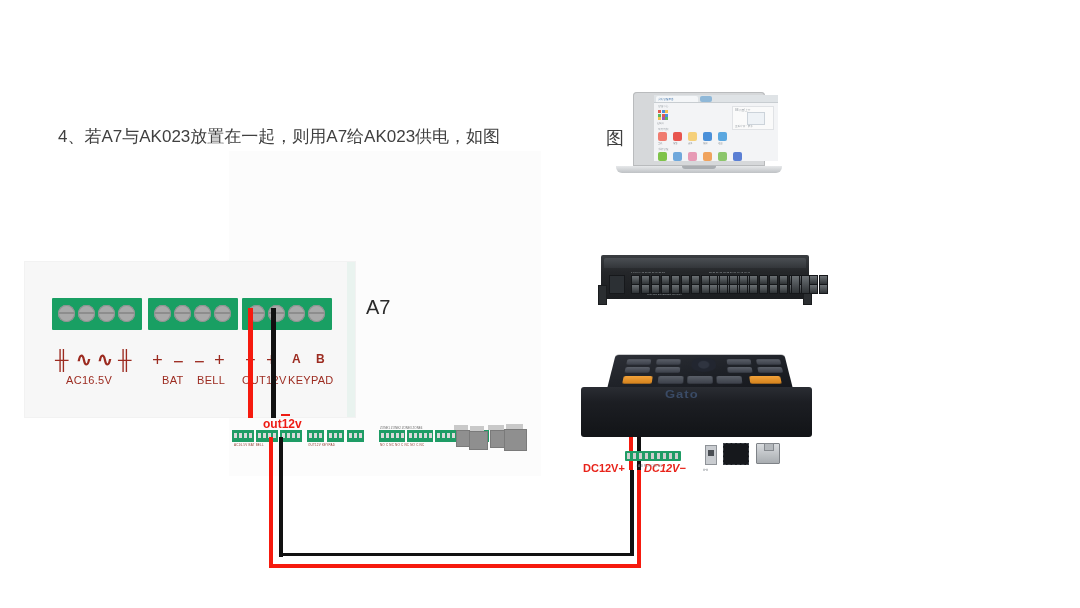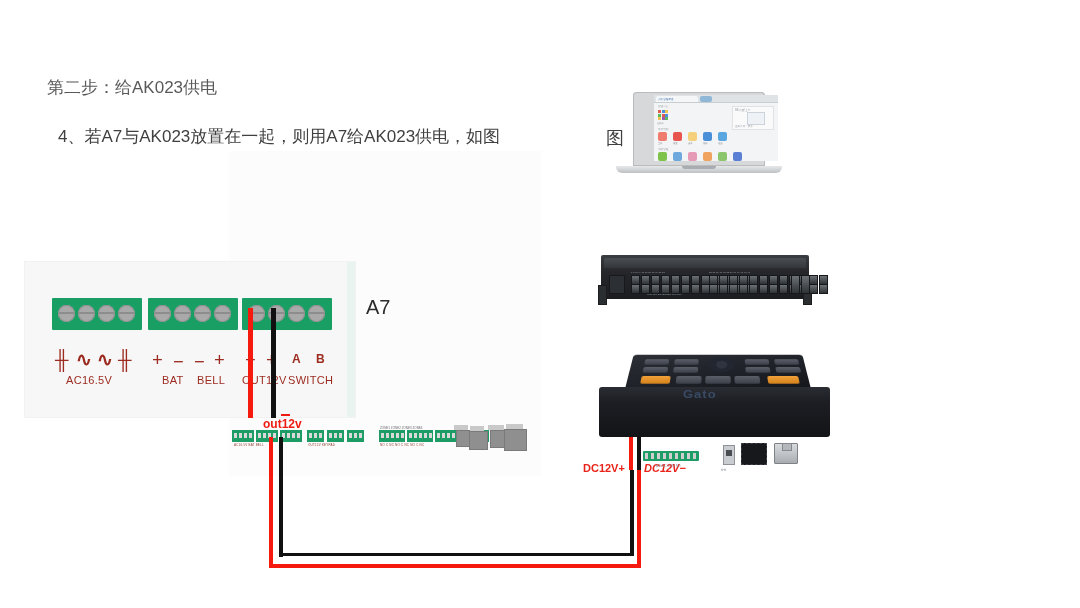--- a/index.html
+++ b/index.html
@@ -265,21 +265,21 @@
   }
   .port-row { position: absolute; display: flex; }
   .port {
     width: 7px; height: 8px; margin-right: 1px;
     background: linear-gradient(#6c7175, #2f3336);
     border: 1px solid #15171a;
   }
   .sw-lbl { position:absolute; font-size:2.5px; color:#9aa0a4; white-space:nowrap;}
 
   
-  #ak023 { position: absolute; left: 593px; top: 347px; width: 243px; height: 113px; }
+  #ak023 { position: absolute; left: 575px; top: 347px; width: 243px; height: 113px; }
   #ak-top {
     position: absolute; left: 32px; top: 0; width: 186px; height: 42px;
     background: linear-gradient(170deg,#2c2f36 0%, #1d2026 60%, #15171c 100%);
     border-radius: 4px 4px 0 0;
     transform: perspective(180px) rotateX(26deg);
     transform-origin: bottom center;
   }
   .ak-key {
     position: absolute;
     background: linear-gradient(#5a5f68,#3c404a);
@@ -349,21 +349,20 @@
   #tu-char {
     position: absolute; left: 606px; top: 126px;
     font-size: 18px; color: #3f3f3f;
   }
 </style>
 </head>
 <body>
 
 <div id="slide">
 
-  <div class="slide-subtitle">第二步：给AK023供电</div>
   <div class="slide-step">4、若A7与AK023放置在一起，则用A7给AK023供电，如图</div>
 
   <div class="panel" id="panel-full"></div>
   <div class="panel" id="panel-zoom"></div>
   <div class="panel" id="panel-zoom-right"></div>
 
   <div class="term-block" style="left:52px; top:298px; width:90px; height:32px;">
     <div class="screw" style="left:6px;  top:7px;"></div>
     <div class="screw" style="left:26px; top:7px;"></div>
     <div class="screw" style="left:46px; top:7px;"></div>
@@ -392,21 +391,21 @@
     <div class="screw" style="left:6px;  top:7px;"></div>
     <div class="screw" style="left:26px; top:7px;"></div>
     <div class="screw" style="left:46px; top:7px;"></div>
     <div class="screw" style="left:66px; top:7px;"></div>
   </div>
   <div class="sym" style="left:245px; top:350px;">+</div>
   <div class="sym" style="left:266px; top:350px;">+</div>
   <div class="kp-letter" style="left:292px; top:352px;">A</div>
   <div class="kp-letter" style="left:316px; top:352px;">B</div>
   <div class="term-label" style="left:242px; top:374px;">OUT12V</div>
-  <div class="term-label" style="left:288px; top:374px;">SWITCH</div>
+  <div class="term-label" style="left:288px; top:374px;">KEYPAD</div>
 
   <div id="a7-name">A7</div>
 
   <div class="wire wire-red" style="left:248px; top:308px; width:5px; height:110px;"></div>
   <div class="wire wire-black" style="left:271px; top:308px; width:5px; height:110px;"></div>
 
   <div id="out12v-bar"></div>
   <div id="out12v-label">out12v</div>
 
   <div id="board-strip">

